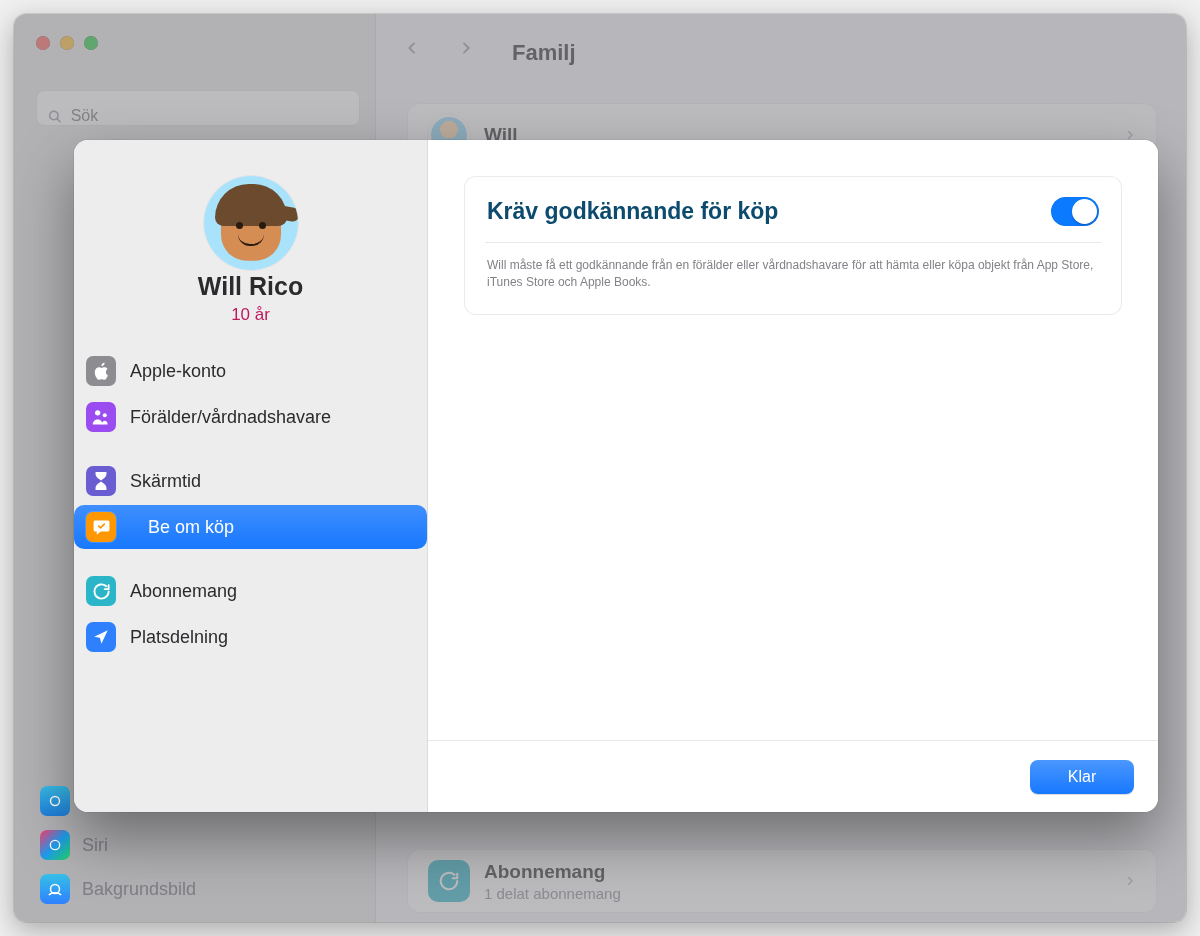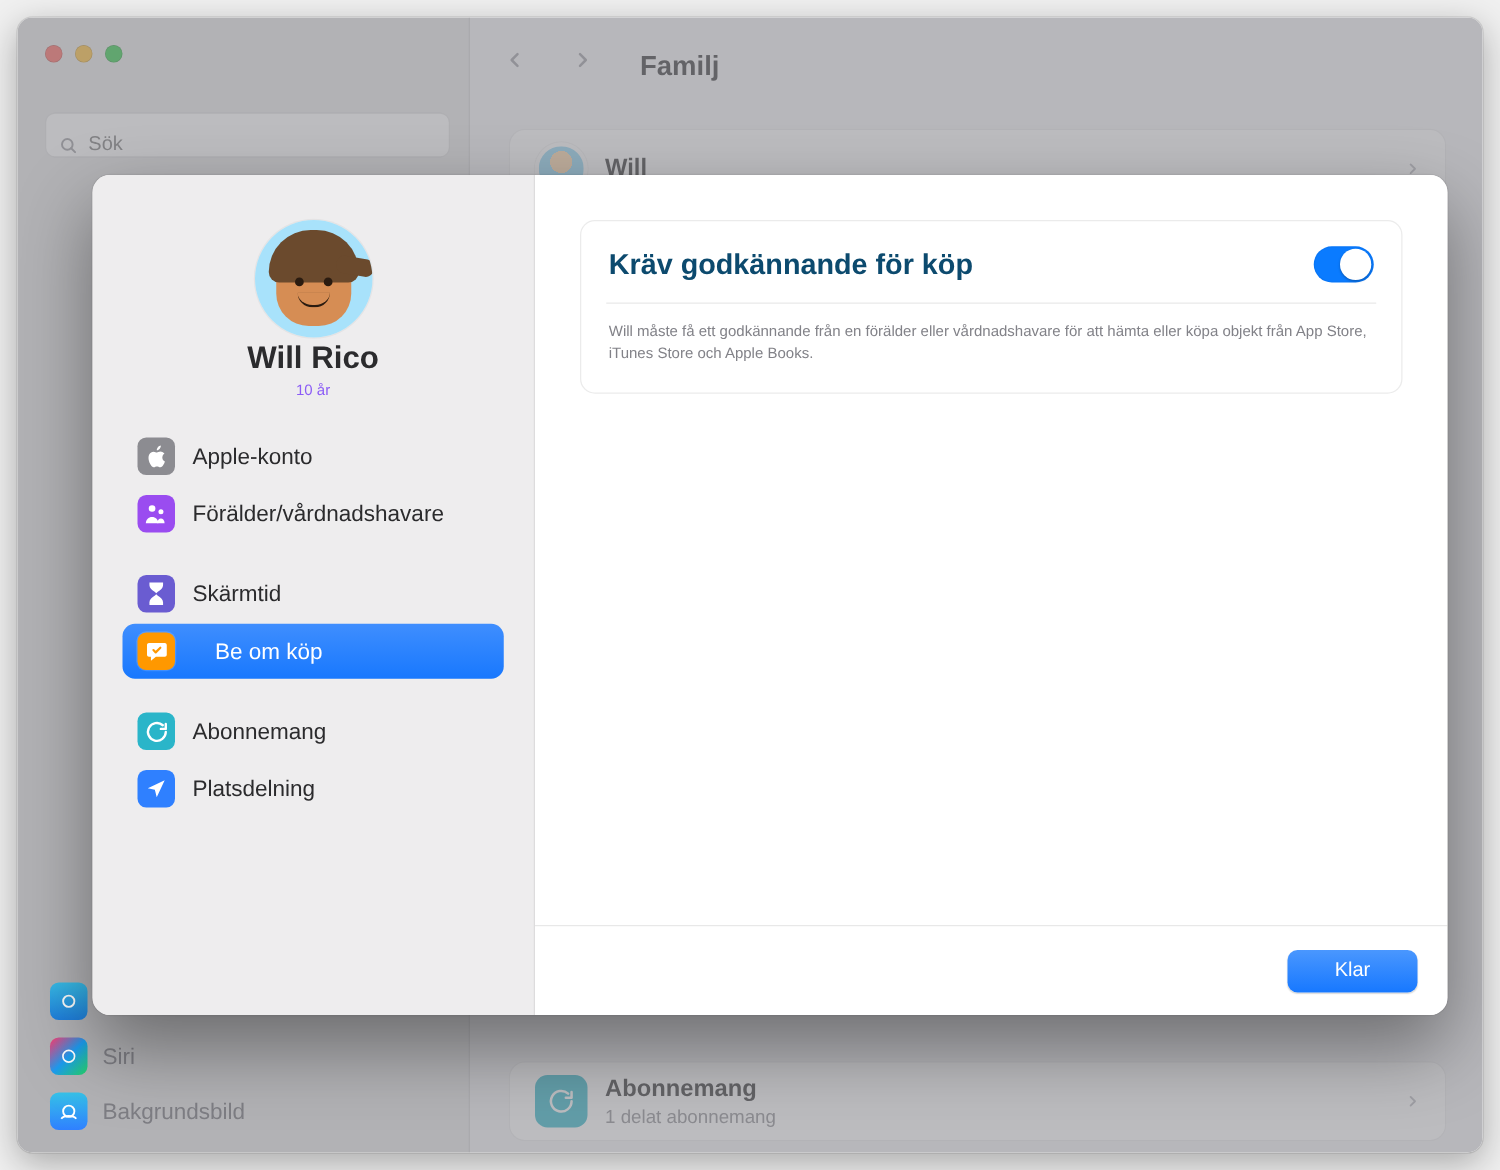--- a/index.html
+++ b/index.html
@@ -110,23 +110,23 @@
     width: 72px; height: 42px; border-radius: 40px 40px 10px 10px;
     background: #6b4a2d;
   }
   .avatar-cap::after{
     content:""; position:absolute; right:-12px; top:22px; width:30px; height:14px; background:#6b4a2d; border-radius:6px; transform:rotate(10deg);
   }
   .avatar-eyes{ position:absolute; top:46px; left:50%; transform:translateX(-50%); display:flex; gap:16px; }
   .avatar-eyes span{ width:7px; height:7px; background:#2a1b10; border-radius:50%; display:block; }
   .avatar-smile{ position:absolute; top:58px; left:50%; transform:translateX(-50%); width:26px; height:12px; border:2.5px solid #2a1b10; border-top:none; border-left:none; border-right:none; border-radius:0 0 14px 14px;}
   .user-name { margin-top: 2px; font-size: 25px; font-weight: 600; color: #2b2b2d; }
-  .user-sub  { margin-top: 4px; font-size: 12px; color: #8b5cf6; }
-
-  .sheet-menu { width: 100%; margin-top: 24px; display: flex; flex-direction: column; padding: 0 24px; }
+  .user-sub  { margin-top: 4px; font-size: 17px; color: #be185d; }
+
+  .sheet-menu { width: 100%; margin-top: 24px; display: flex; flex-direction: column; padding: 0 0; }
   .menu-group { display: flex; flex-direction: column; gap: 2px; margin-bottom: 20px; }
   .menu-item {
     display: flex; align-items: center; gap: 14px; height: 44px; padding: 0 12px;
     border-radius: 10px; font-size: 18px; color: #2b2b2d;
   }
   .menu-item.selected { background: #1a7bff; background: linear-gradient(#3f8efe, #1878fe); color: #fff; gap: 32px; }
   .menu-item.selected .ic-box { box-shadow: 0 0 0 1px rgba(255,255,255,0.15); }
   .ic-box {
     width: 30px; height: 30px; border-radius: 7px; display: flex; align-items: center; justify-content: center;
     color: #fff; flex: 0 0 30px;

